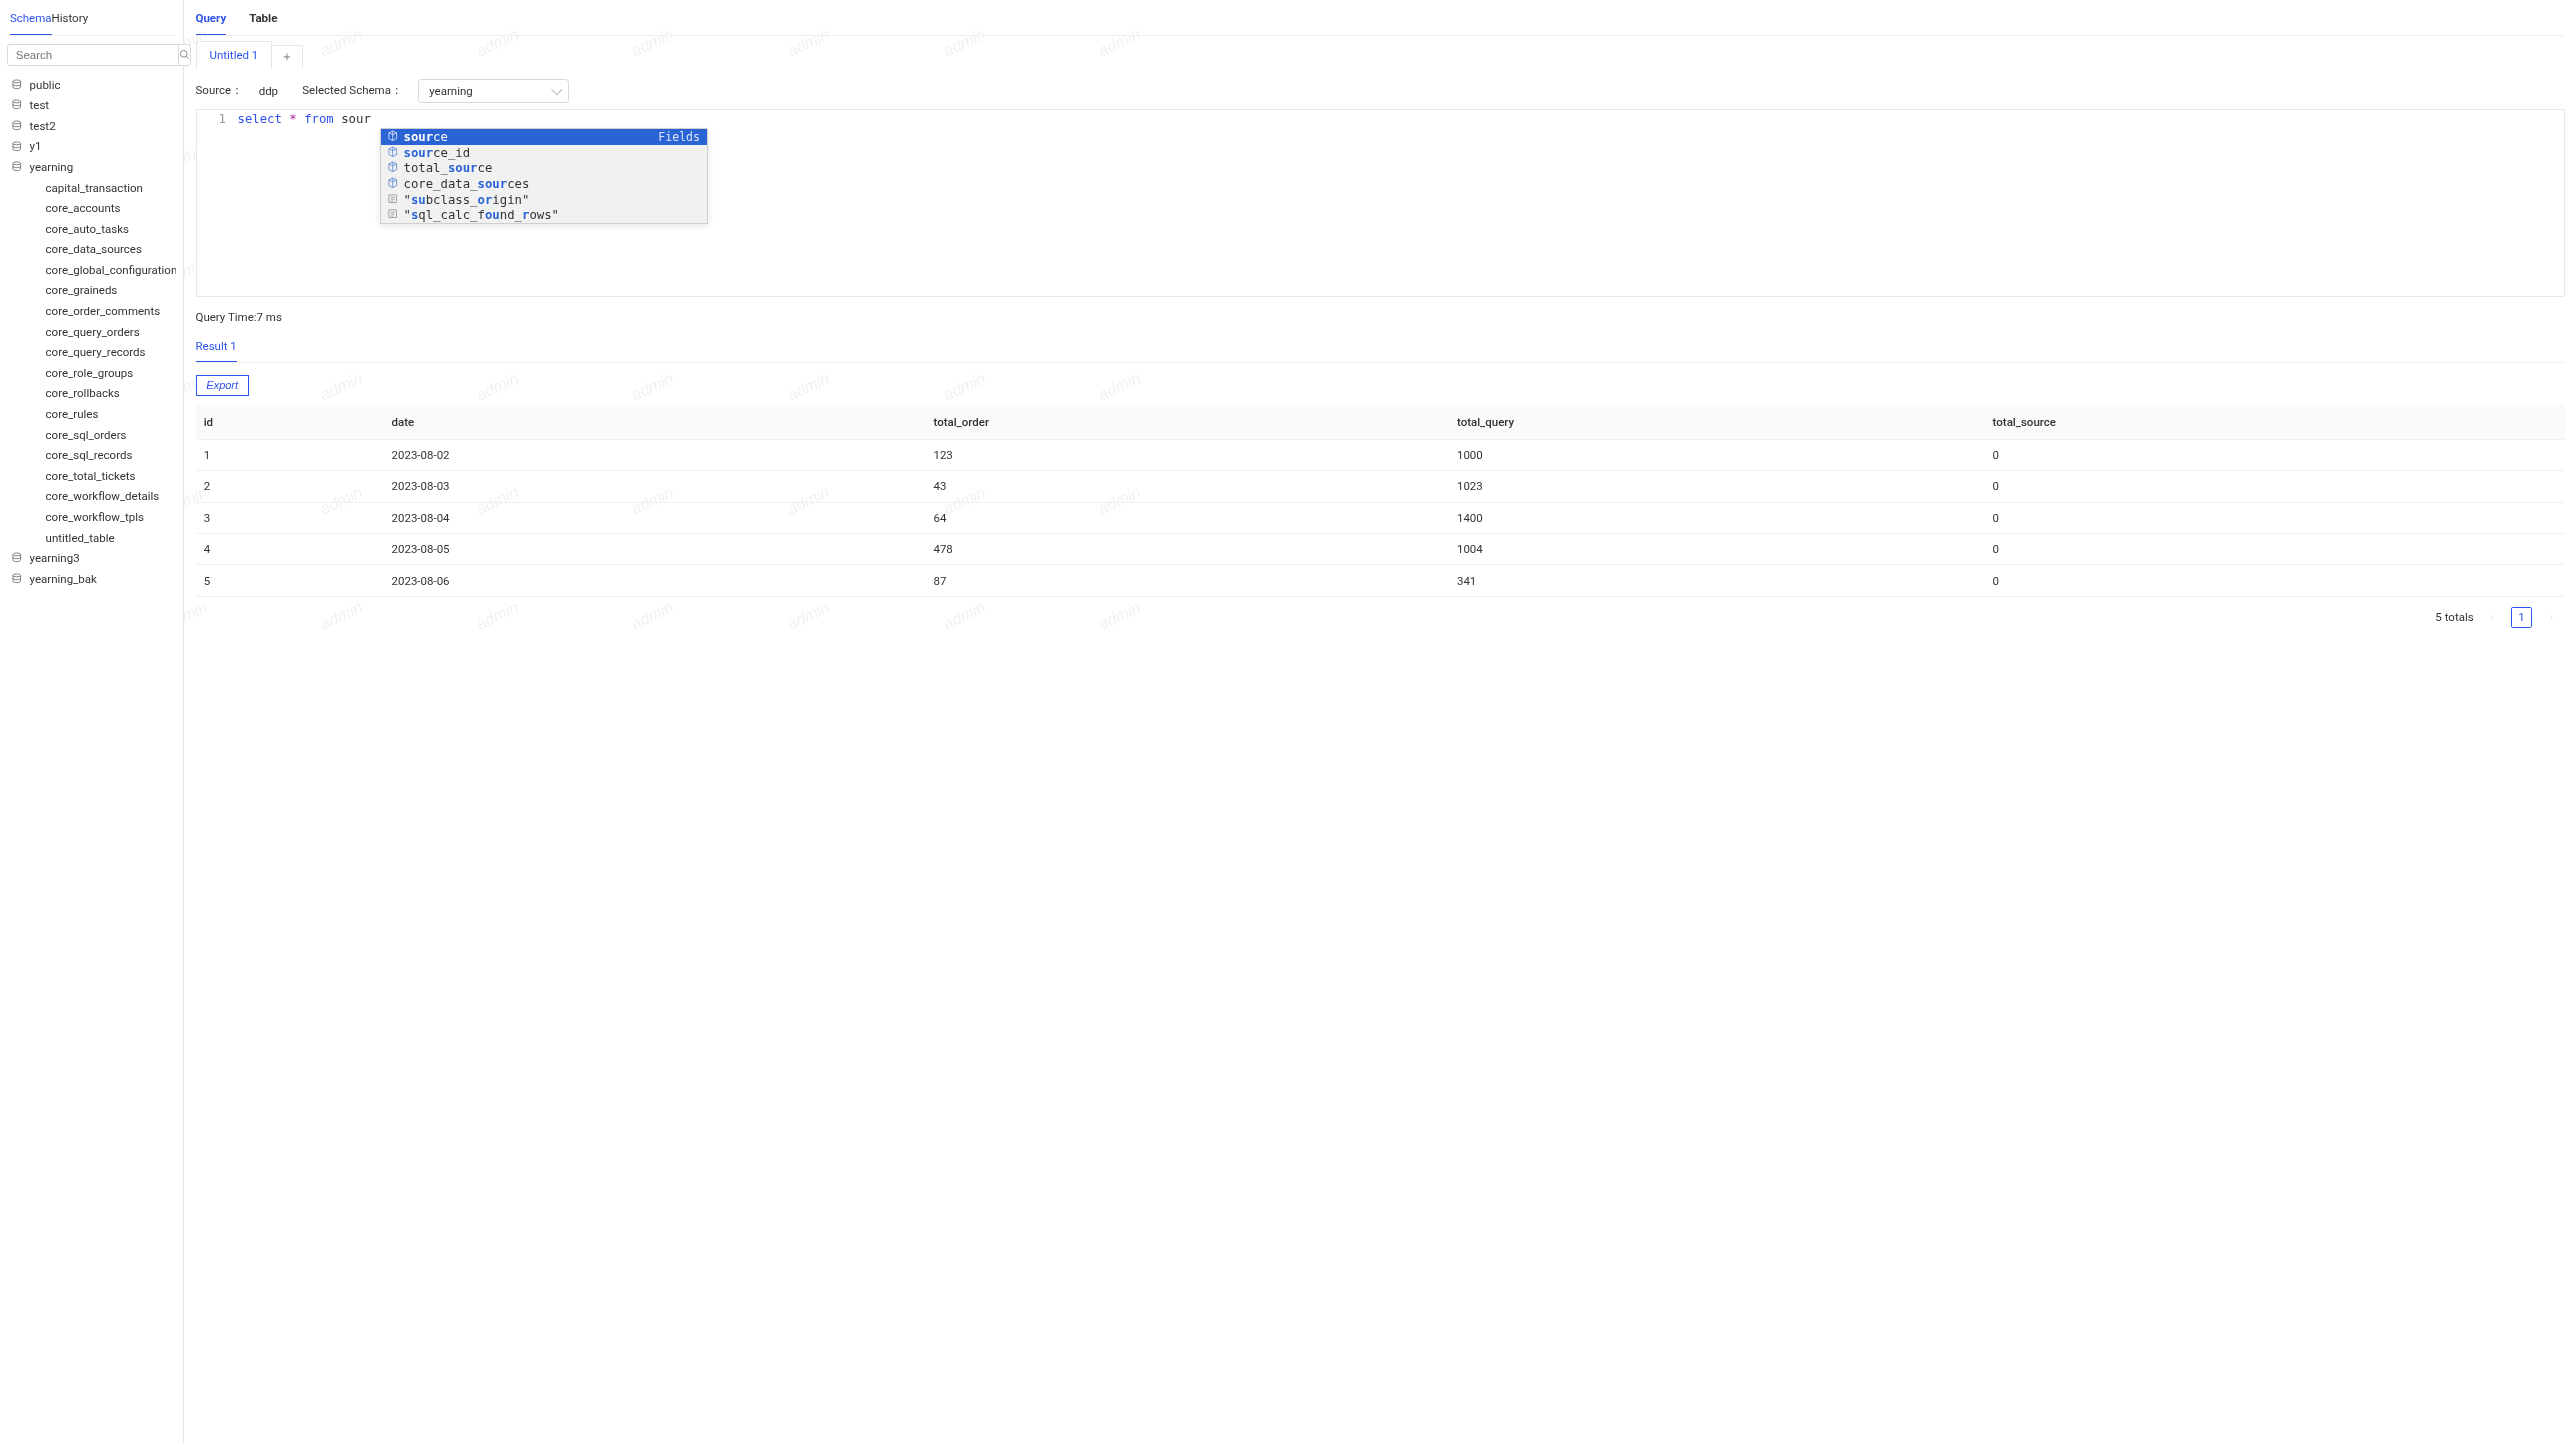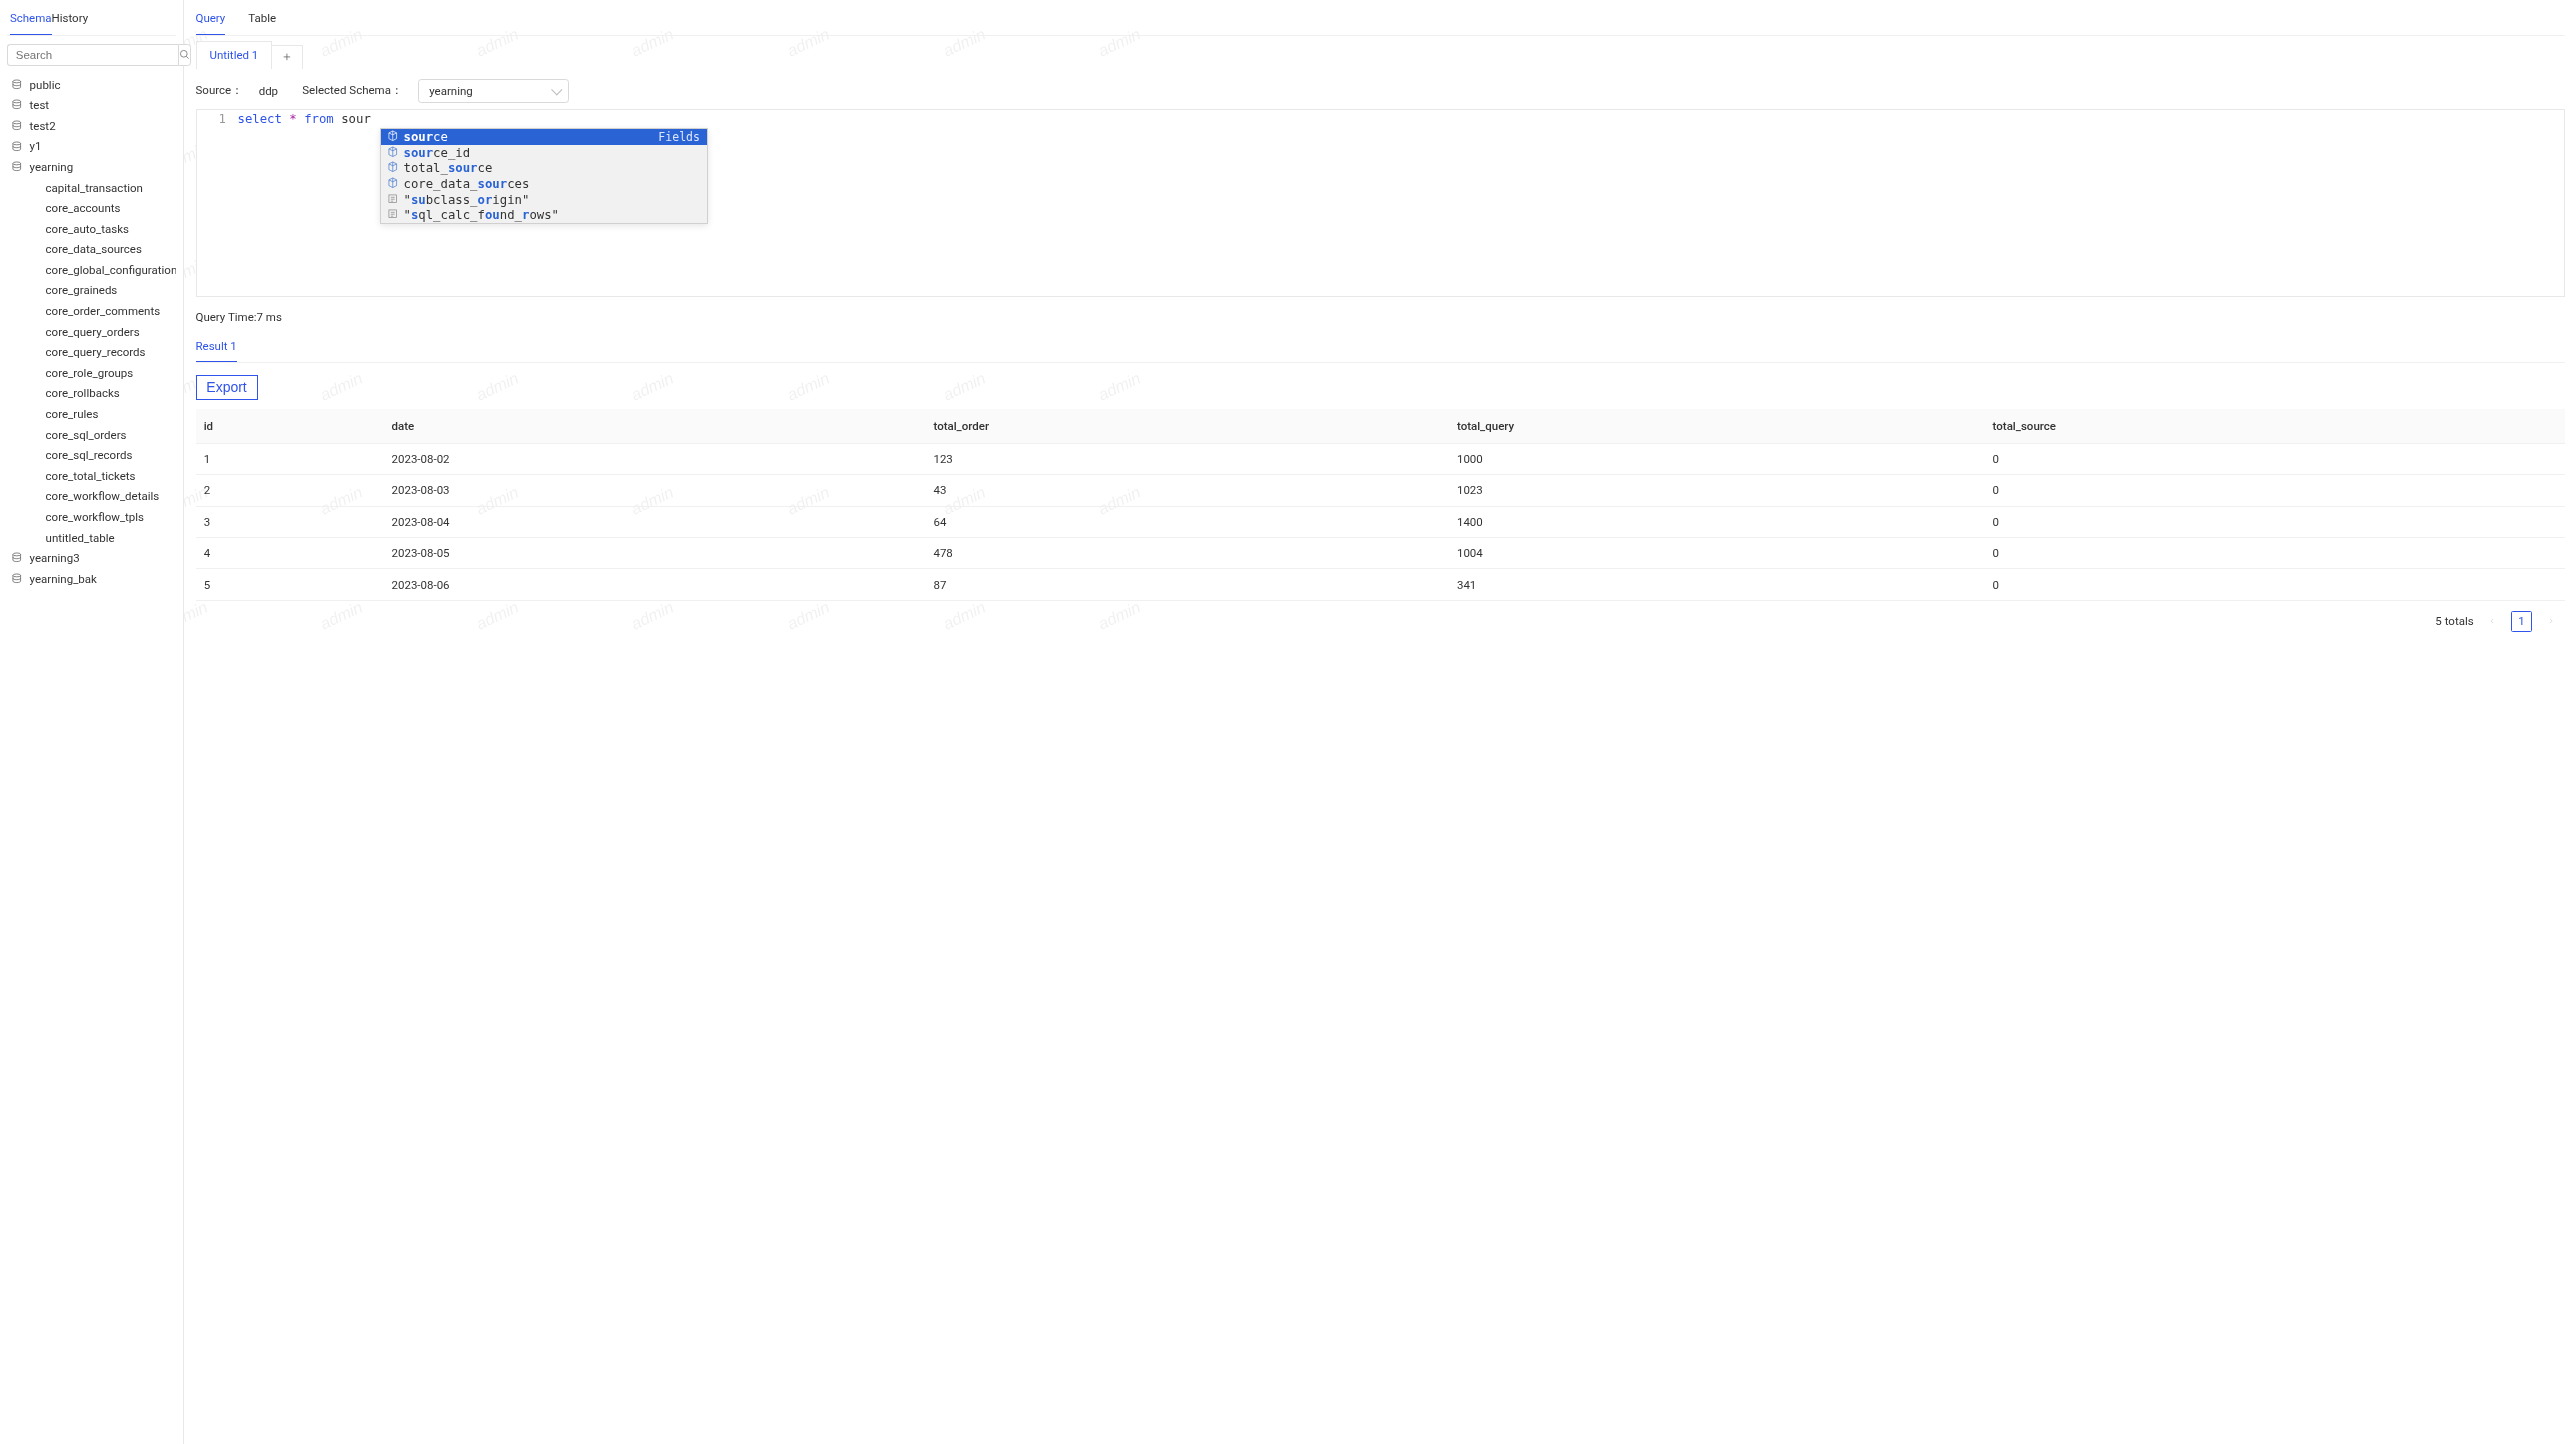--- a/index.html
+++ b/index.html
@@ -12,21 +12,21 @@
 .sidebar-tab.active { color:#2f54eb; border-bottom:1.6px solid #2f54eb; }
 .sidebar-divider { border-bottom:0.8px solid #f0f0f0; margin-bottom:8.2px;}
 .search-row { display:flex; margin:0 0 8.2px 0; }
 .search-row input { flex:1; border:0.8px solid #d9d9d9; border-right:none; border-radius:3.3px 0 0 3.3px; padding:4.1px 8.2px; font-size:11.5px; outline:none; }
 .search-row .search-btn { width:24.6px; border:0.8px solid #d9d9d9; border-radius:0 3.3px 3.3px 0; background:#fff; display:flex; align-items:center; justify-content:center; cursor:pointer; }
 .tree { flex:1; overflow:auto; }
 .tree-item { display:flex; align-items:center; padding:3.3px 4.9px; cursor:pointer; color:#333; }
 .tree-item.child { padding-left:39px; }
 .tree-icon { width:11.5px; height:11.5px; margin-right:6.6px; flex-shrink:0; }
 .main { flex:1; display:flex; flex-direction:column; overflow:auto; position:relative; z-index:1; padding:6.6px 11.5px 0 11.5px;}
-.main-tabs { display:flex; gap:23px; border-bottom:0.8px solid #f0f0f0; }
+.main-tabs { display:flex; gap:23px; border-bottom:0.8px solid #f0f0f0;font-weight:bold; }
 .main-tab { padding:4.9px 0 8.2px 0; cursor:pointer; color:#333;}
 .main-tab.active { color:#2f54eb; border-bottom:1.6px solid #2f54eb; }
 .qtabs-row { display:flex; align-items:flex-end; margin-top:5px; gap:0;}
 .qtab { border:0.8px solid #e8e8e8; padding:6.6px 13px; color:#2f54eb; cursor:pointer; border-bottom:none;}
 .qtab-add { border:0.8px solid #e8e8e8; padding:6.6px 9.8px; cursor:pointer; color:#666; border-left:none; border-bottom:none;}
 .source-row { display:flex; align-items:center; gap:16px; margin-top:9.8px;}
 .source-row .lbl { color:#333; }
 .schema-select { border:0.8px solid #d9d9d9; border-radius:3.3px; padding:4.1px 24.6px 4.1px 9.8px; position:relative; min-width:151px; cursor:pointer; background:#fff;}
 .schema-select::after { content:""; position:absolute; right:8.2px; top:50%; width:6.6px; height:6.6px; border-right:0.8px solid #bbb; border-bottom:0.8px solid #bbb; transform:translateY(-70%) rotate(45deg);}
 .editor { border:0.8px solid #e8e8e8; margin-top:6.6px; font-family: Menlo, Consolas, monospace; font-size:12.3px; position:relative; background:#fff; min-height:188px;}
@@ -42,21 +42,21 @@
 .ac-item.selected .hint { color:#dce6ff;}
 .ac-icon { width:11.5px; height:11.5px; margin-right:4.9px; flex-shrink:0;}
 .ac-text b { font-weight:bold; }
 .ac-item:not(.selected) .ac-text b { color:#2a63d4; }
 .hint { margin-left:auto; font-size:11.5px;}
 .info-banner { margin-top:11.5px; background:#eaf3ff; border:0.8px solid #b8d6ff; padding:8.2px 13px; color:#333;}
 .query-time { margin-top:13px; color:#333;}
 .result-tabs { display:flex; margin-top:11.5px; border-bottom:0.8px solid #f0f0f0;}
 .result-tab { padding:3.3px 0 8.2px 0; color:#2f54eb; border-bottom:1.6px solid #2f54eb; cursor:pointer;}
 .export-row { margin-top:11.5px;}
-.export-btn { border:0.8px solid #2f54eb; color:#2f54eb; background:#fff; padding:3.3px 9.8px; cursor:pointer; font-size:14px;}
+.export-btn { border:0.8px solid #2f54eb; color:#2f54eb; background:#fff; padding:3.3px 9.8px; cursor:pointer; font-size:11px;font-style:italic;}
 .table { width:100%; border-collapse:collapse; margin-top:9.8px;}
 .table th { background:#fafafa; text-align:left; font-weight:500; padding:9.8px 8.2px; border-bottom:0.8px solid #f0f0f0; color:#333;}
 .table td { padding:8.2px 8.2px; border-bottom:0.8px solid #f0f0f0; color:#333;}
 .pagination { display:flex; justify-content:flex-end; align-items:center; gap:8.2px; padding:9.8px 3.3px; color:#333;}
 .page-btn { width:21px; height:21px; display:flex; align-items:center; justify-content:center; color:#ccc; cursor:pointer;}
 .page-num { width:21px; height:21px; display:flex; align-items:center; justify-content:center; border:0.8px solid #2f54eb; color:#2f54eb; cursor:pointer; border-radius:1.6px;}
 svg { display:block; }
 </style>
 </head>
 <body>

